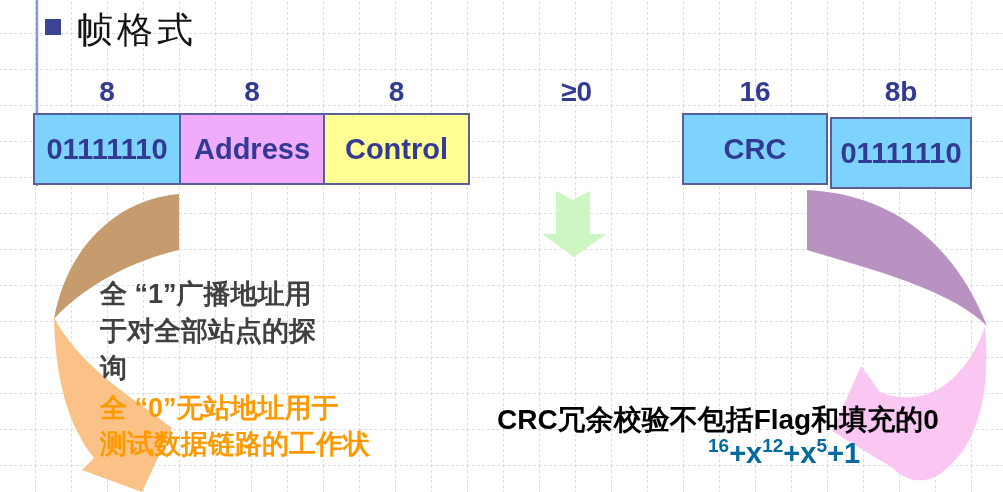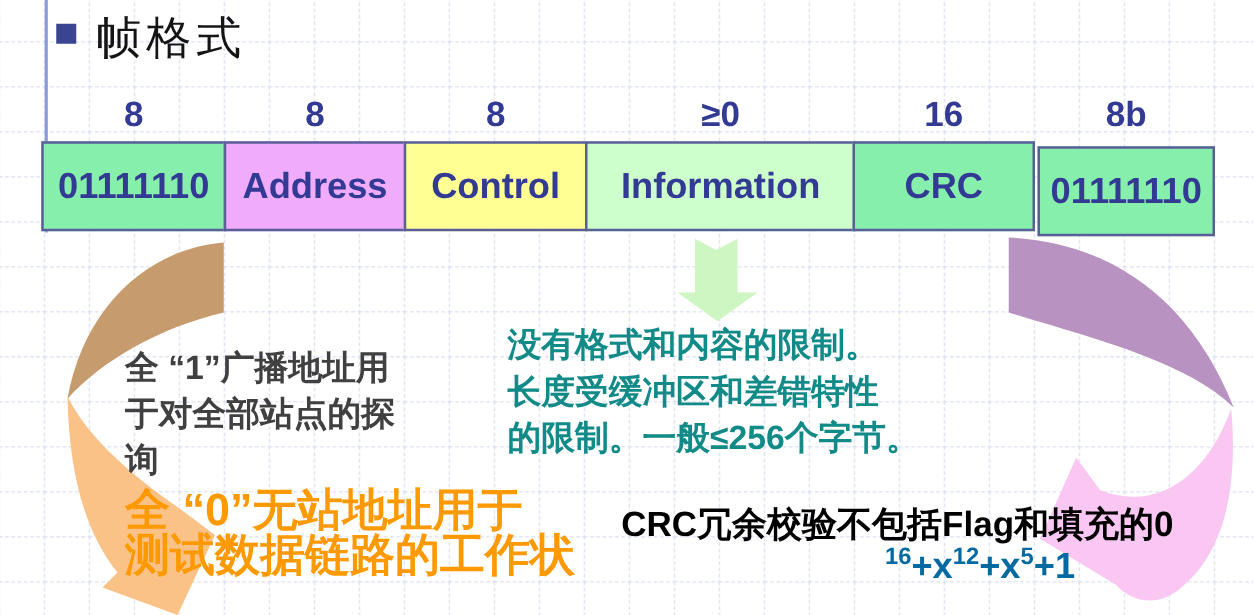--- a/index.html
+++ b/index.html
@@ -29,28 +29,28 @@
   .hdr-num{
     position:absolute;top:72px;height:34px;display:flex;align-items:flex-end;justify-content:center;
     font-weight:bold;font-size:28px;color:#333A93;line-height:1;
   }
   .cell{
     position:absolute;top:113px;height:72px;box-sizing:border-box;border:2px solid #5A5F9A;
     display:flex;align-items:center;justify-content:center;
     font-weight:bold;font-size:29px;color:#333A93;white-space:nowrap;
   }
   .cell.c5{top:117px;}
-  .f-pink{background:#86efac}
+  .f-pink{background:#7dd3fc}
   .f-cream{background:#f0abfc}
   .f-yellow{background:#FFFF94}
   .f-green{background:#CCFFCC}
 
   .note{position:absolute;font-weight:bold;white-space:nowrap;}
   .note-orange1{left:100px;top:276px;font-size:27px;line-height:37px;color:#404040;}
-  .note-orange2{left:100px;top:390px;font-size:36px;line-height:36px;color:#FF9900;}
+  .note-orange2{left:100px;top:390px;font-size:27px;line-height:36px;color:#FF9900;}
   .note-teal{left:406px;top:258px;font-size:27px;line-height:37px;color:#128A88;}
   .note-magenta1{left:497px;top:401px;font-size:28px;color:#000000;}
   .note-magenta2{left:708px;top:437px;font-size:29px;color:#0369a1;}
   .note-magenta2 sup{font-size:19px;line-height:0;}
 </style>
 </head>
 <body>
 
 <div class="slide">
 
@@ -82,37 +82,31 @@
     <div class="hdr-num c0">8</div>
     <div class="hdr-num c1">8</div>
     <div class="hdr-num c2">8</div>
     <div class="hdr-num c3">≥0</div>
     <div class="hdr-num c4">16</div>
     <div class="hdr-num c5">8b</div>
 
     <div class="cell c0 f-pink">01111110</div>
     <div class="cell c1 f-cream">Address</div>
     <div class="cell c2 f-yellow">Control</div>
-    <div class="cell c3 f-green">Information</div>
     <div class="cell c4 f-pink">CRC</div>
     <div class="cell c5 f-pink">01111110</div>
 
     <div class="note note-orange1">
       <div>全 “1”广播地址用</div>
       <div>于对全部站点的探</div>
       <div>询</div>
     </div>
     <div class="note note-orange2">
       <div>全 “0”无站地址用于</div>
       <div>测试数据链路的工作状</div>
     </div>
 
-    <div class="note note-teal">
-      <div>没有格式和内容的限制。</div>
-      <div>长度受缓冲区和差错特性</div>
-      <div>的限制。一般≤256个字节。</div>
-    </div>
 
     <div class="note note-magenta1">CRC冗余校验不包括Flag和填充的0</div>
     <div class="note note-magenta2"><sup>16</sup><span>+x</span><sup>12</sup><span>+x</span><sup>5</sup><span>+1</span></div>
 
   </div>
 </div>
 
 </body></html>

